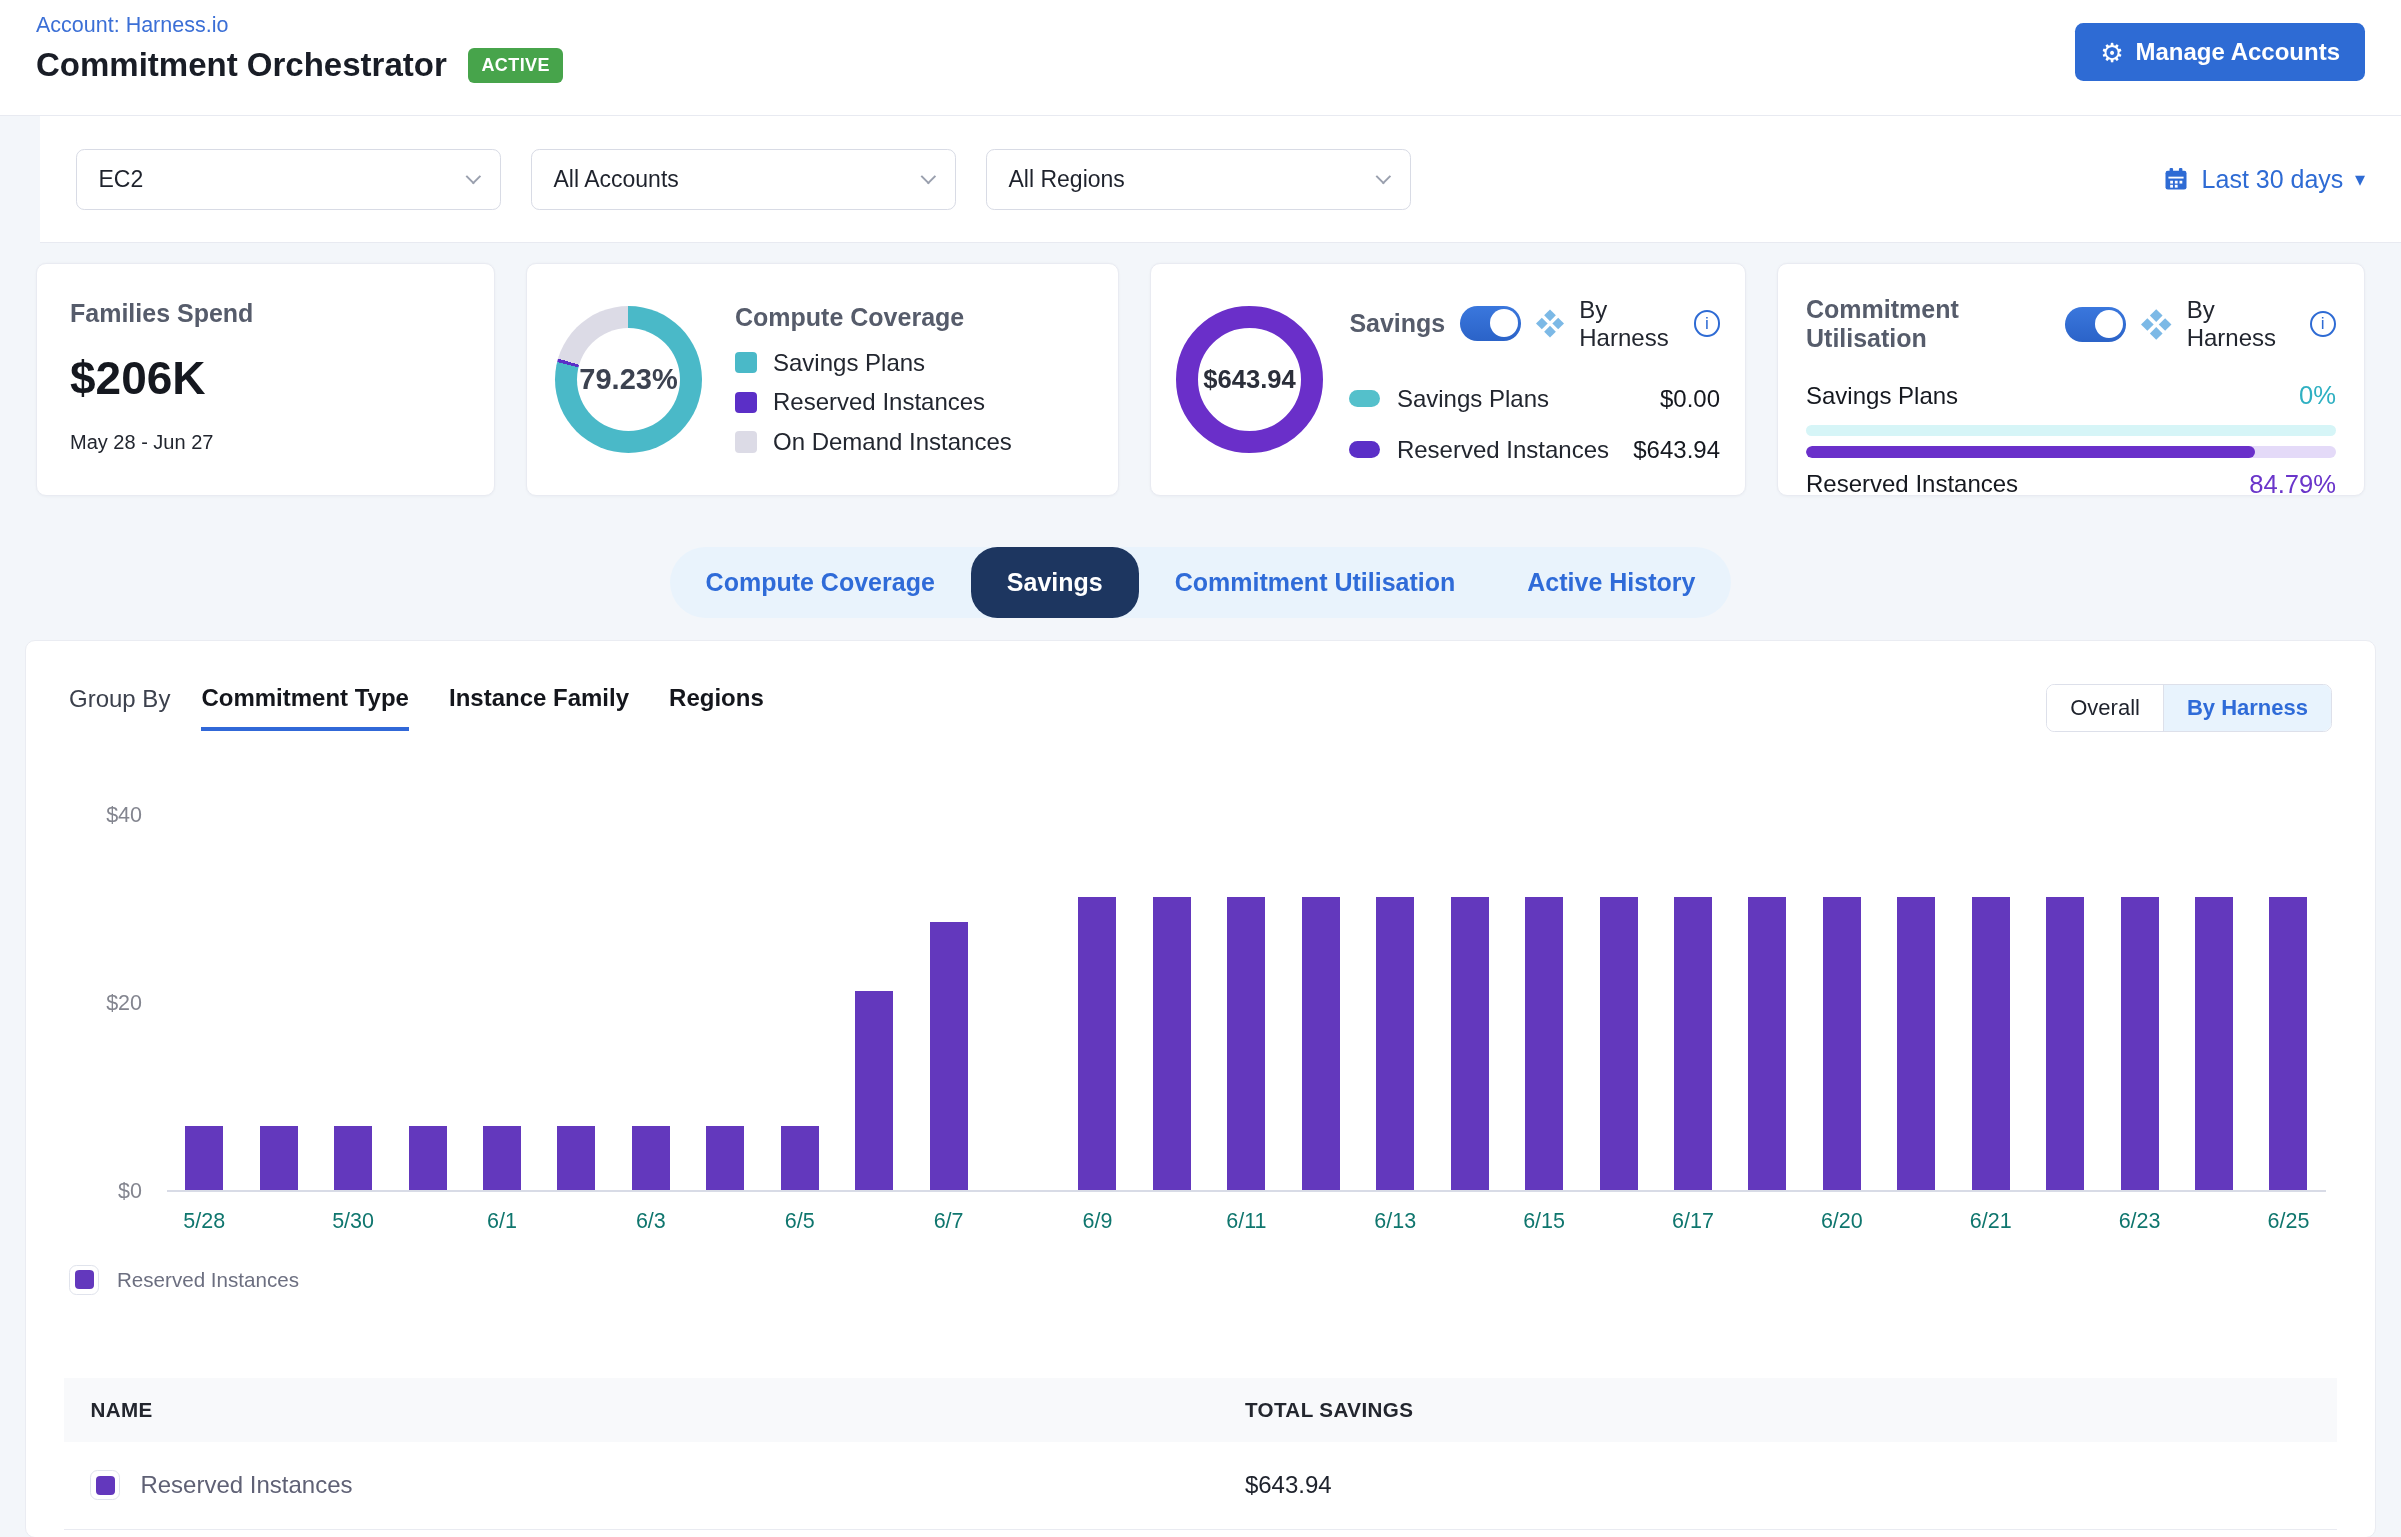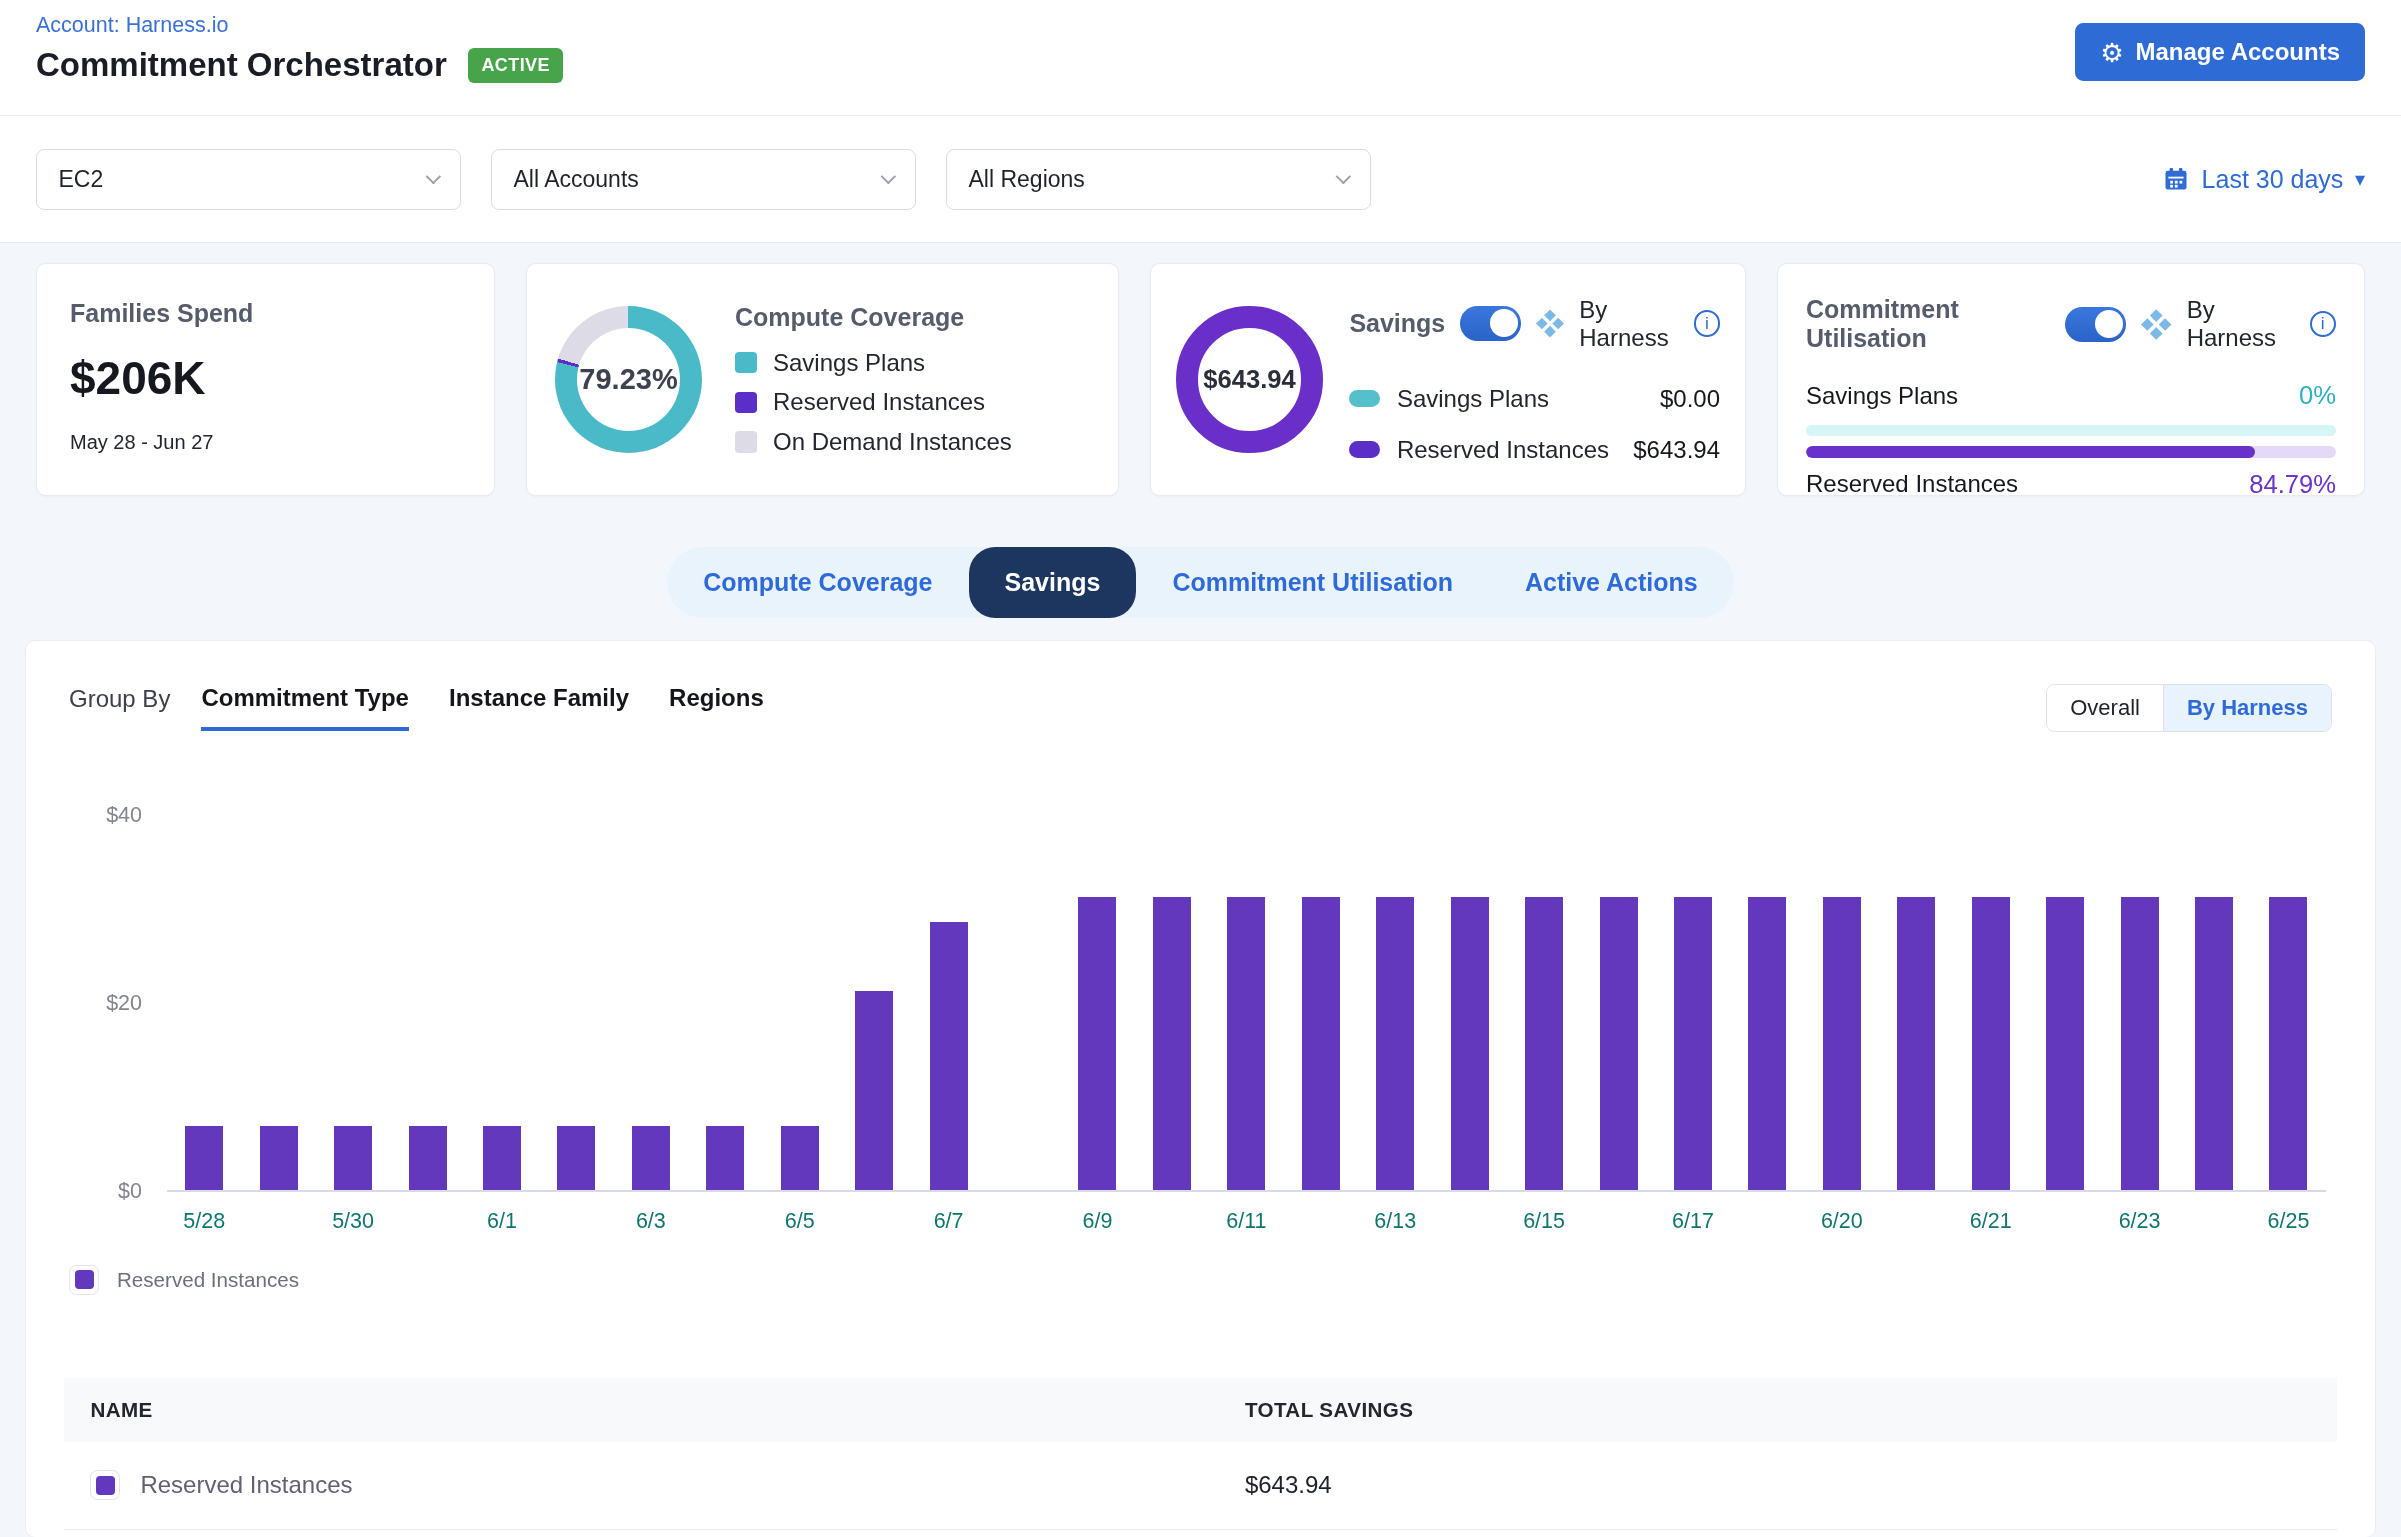--- a/index.html
+++ b/index.html
@@ -12,21 +12,21 @@
   .header { background:#fff; height:116px; padding:0 36px; border-bottom:1.7px solid #e8eaf1; position:relative; }
   .account { padding-top:13.2px; font-size:21.5px; color:#3b6fd6; cursor:pointer; width:max-content; }
   .title-row { display:flex; align-items:center; gap:21.5px; margin-top:8.3px; }
   .page-title { font-size:33px; font-weight:bold; color:#191d26; }
   .badge { background:#47a44b; color:#fff; font-size:18px; font-weight:bold; padding:6.6px 13.2px; border-radius:6px; letter-spacing:0.4px; }
   .manage-btn { position:absolute; right:36px; top:23px; display:flex; align-items:center; gap:11.6px;
     background:#2e6bd4; color:#fff; font-size:24px; font-weight:bold; border:none; border-radius:8.3px;
     height:58px; padding:0 25px; cursor:pointer; font-family:"Liberation Sans","DejaVu Sans",sans-serif; }
   .gear { font-size:26.4px; font-weight:normal; font-family:"DejaVu Sans",sans-serif; }
   
-  .filter-bar { background:#fff; height:127px; display:flex; align-items:center; gap:30px; padding:0 36px; border-bottom:1.7px solid #e8eaf1; }
+  .filter-bar { background:#fff; height:127px; display:flex; align-items:center; gap:30px; padding:0 36px; border-bottom:1.7px solid #e8eaf1;margin-left:40px; }
   .select { width:425px; height:61px; border:1.7px solid #d8dbe5; border-radius:8.3px; display:flex; align-items:center;
     justify-content:space-between; padding:0 21.5px; font-size:23px; background:#fff; cursor:pointer; }
   .chev { width:10.7px; height:10.7px; border-right:2.5px solid #9aa0ae; border-bottom:2.5px solid #9aa0ae; transform:rotate(45deg); margin-top:-5px; }
   .date-ctl { margin-left:auto; display:flex; align-items:center; gap:11.6px; color:#2e6bd4; font-size:25px; cursor:pointer; }
   .caret { font-size:20px; }
   
   .cards-row { display:flex; gap:31px; margin:20px 36px 0; }
   .card { background:#fff; border:1.7px solid #e9ebf2; border-radius:10px; height:233px; box-shadow:0 0.8px 2.5px rgba(30,40,70,.04); }
   .card.spend { width:459px; padding:35px 33px; }
   .card.coverage { width:593px; display:flex; align-items:center; padding:0 28px; }
@@ -243,21 +243,21 @@
       </div>
     </div>
   </div>
 </div>
 
 <div class="tabs-row">
   <div class="tabs" id="tabs">
       <div class="tab">Compute Coverage</div>
       <div class="tab active">Savings</div>
       <div class="tab">Commitment Utilisation</div>
-      <div class="tab">Active Actions</div>
+      <div class="tab">Active History</div>
     </div>
 </div>
 
 <div class="main-card">
 
   <div class="groupby-row">
     <span class="gb-label">Group By</span>
     <div id="groupby-options" style="display:flex;">
         <div class="gb-opt active">Commitment Type</div>
         <div class="gb-opt">Instance Family</div>

